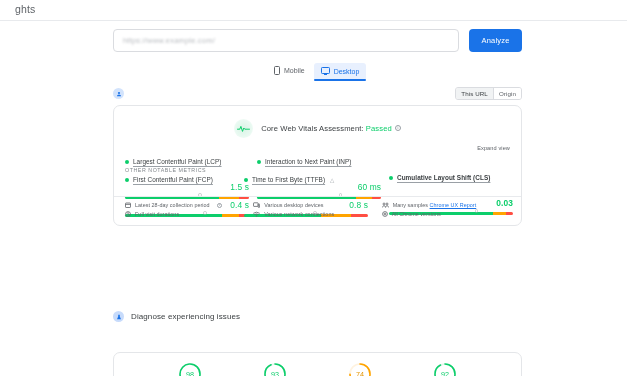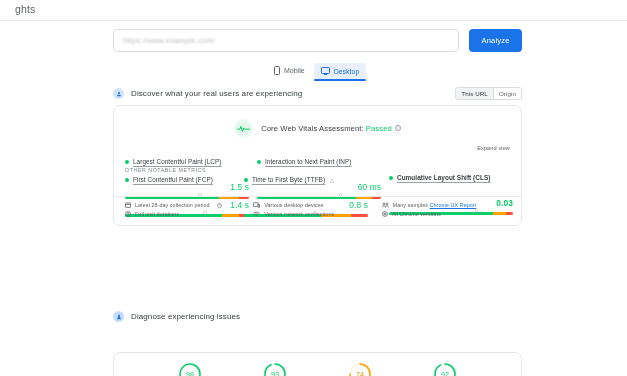--- a/index.html
+++ b/index.html
@@ -235,21 +235,20 @@
       </div>
     </div>
 
     <div class="sec-head" style="left:113px; top:67px;">
       <span class="sec-ico blue-light">
         <svg width="6" height="6" viewBox="0 0 6 6">
           <circle cx="3" cy="2" r="1.1" fill="#1a73e8"></circle>
           <path d="M1 5.2c0-1.1 .9-1.8 2-1.8s2 .7 2 1.8z" fill="#1a73e8"></path>
         </svg>
       </span>
-      <span class="sec-title">Discover what your real users are experiencing</span>
     </div>
 
     <div class="seg-toggle" style="right:105px; top:66px;">
       <div class="seg active">This URL</div>
       <div class="seg">Origin</div>
     </div>
 
     <div class="card" id="crux-card">
 
       <div class="cwv-assess">
@@ -308,21 +307,21 @@
         </div>
       </div>
 
       <div class="other-head">OTHER NOTABLE METRICS</div>
 
       <div class="metric" style="left:11px; top:70px;">
         <div class="metric-head">
           <span class="dot green"></span>
           <span class="m-name">First Contentful Paint (FCP)</span>
         </div>
-        <div class="m-val">1.4 s</div>
+        <div class="m-val">0.4 s</div>
         <div class="bar">
           <span class="s-green" style="width:78%"></span>
           <span class="s-orange" style="width:14%"></span>
           <span class="s-red" style="width:8%"></span>
           <span class="marker" style="left:64%"></span>
         </div>
       </div>
 
       <div class="metric" style="left:130px; top:70px;">
         <div class="metric-head">

